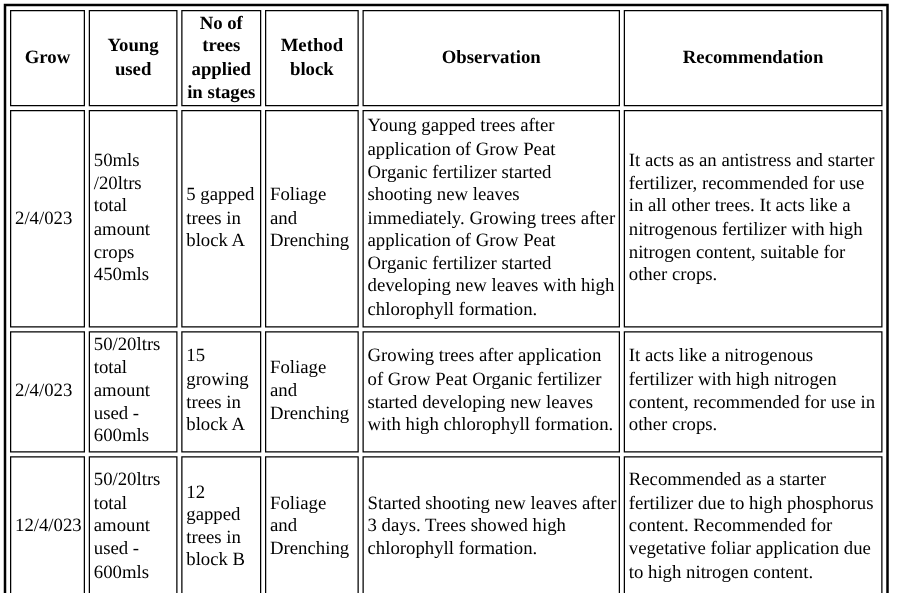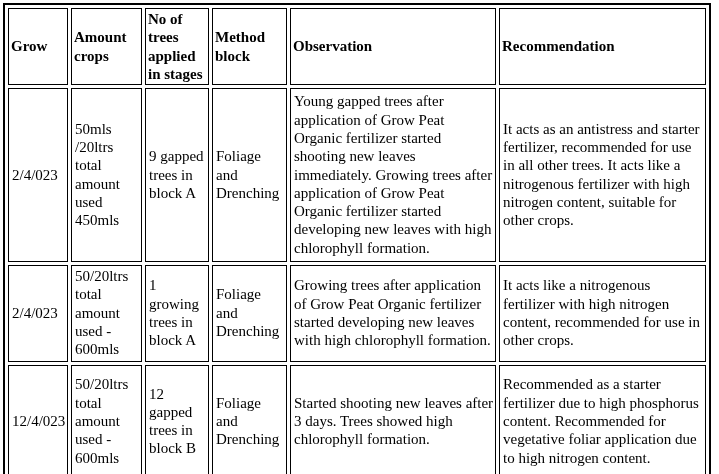--- a/index.html
+++ b/index.html
@@ -24,21 +24,21 @@
   table.report td {
     border: 1px solid #000000;
     box-sizing: border-box;
     vertical-align: middle;
     font-size: 15px;
     line-height: 1.22;
     overflow: hidden;
   }
   table.report th {
     font-weight: bold;
-    text-align: left;
+    text-align: center;
     padding: 1px 2px;
     height: 73px;
   }
   table.report td {
     text-align: left;
     padding: 1px 1px 2px 3px;
   }
   tr.row-0 td { height: 174px; }
   tr.row-1 td { height: 89px; }
   tr.row-2 td { height: 114px; }
@@ -51,40 +51,40 @@
     <col style="width:60px">
     <col style="width:71px">
     <col style="width:64px">
     <col style="width:75px">
     <col style="width:206px">
     <col style="width:207px">
   </colgroup>
   <thead>
     <tr>
       <th>Grow</th>
-      <th>Amount crops</th>
+      <th>Young used</th>
       <th>No of trees applied in stages</th>
       <th>Method block</th>
       <th>Observation</th>
       <th>Recommendation</th>
     </tr>
   </thead>
   <tbody>
     <tr class="row-0">
       <td>2/4/023</td>
-      <td>50mls /20ltrs total amount used 450mls</td>
-      <td>9 gapped trees in block A</td>
+      <td>50mls /20ltrs total amount crops 450mls</td>
+      <td>5 gapped trees in block A</td>
       <td>Foliage and Drenching</td>
       <td>Young gapped trees after application of Grow Peat Organic fertilizer started shooting new leaves immediately. Growing trees after application of Grow Peat Organic fertilizer started developing new leaves with high chlorophyll formation.</td>
       <td>It acts as an antistress and starter fertilizer, recommended for use in all other trees. It acts like a nitrogenous fertilizer with high nitrogen content, suitable for other crops.</td>
     </tr>
     <tr class="row-1">
       <td>2/4/023</td>
       <td>50/20ltrs total amount used - 600mls</td>
-      <td>1 growing trees in block A</td>
+      <td>15 growing trees in block A</td>
       <td>Foliage and Drenching</td>
       <td>Growing trees after application of Grow Peat Organic fertilizer started developing new leaves with high chlorophyll formation.</td>
       <td>It acts like a nitrogenous fertilizer with high nitrogen content, recommended for use in other crops.</td>
     </tr>
     <tr class="row-2">
       <td>12/4/023</td>
       <td>50/20ltrs total amount used - 600mls</td>
       <td>12 gapped trees in block B</td>
       <td>Foliage and Drenching</td>
       <td>Started shooting new leaves after 3 days. Trees showed high chlorophyll formation.</td>

